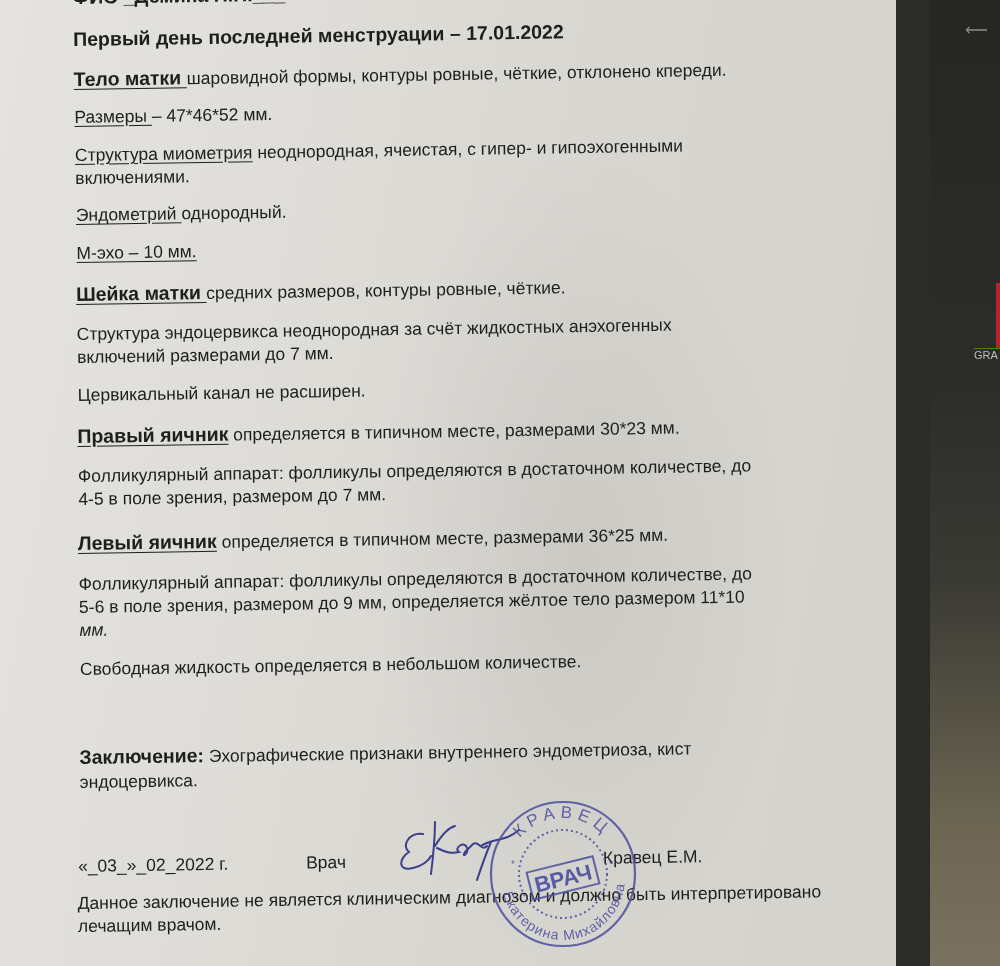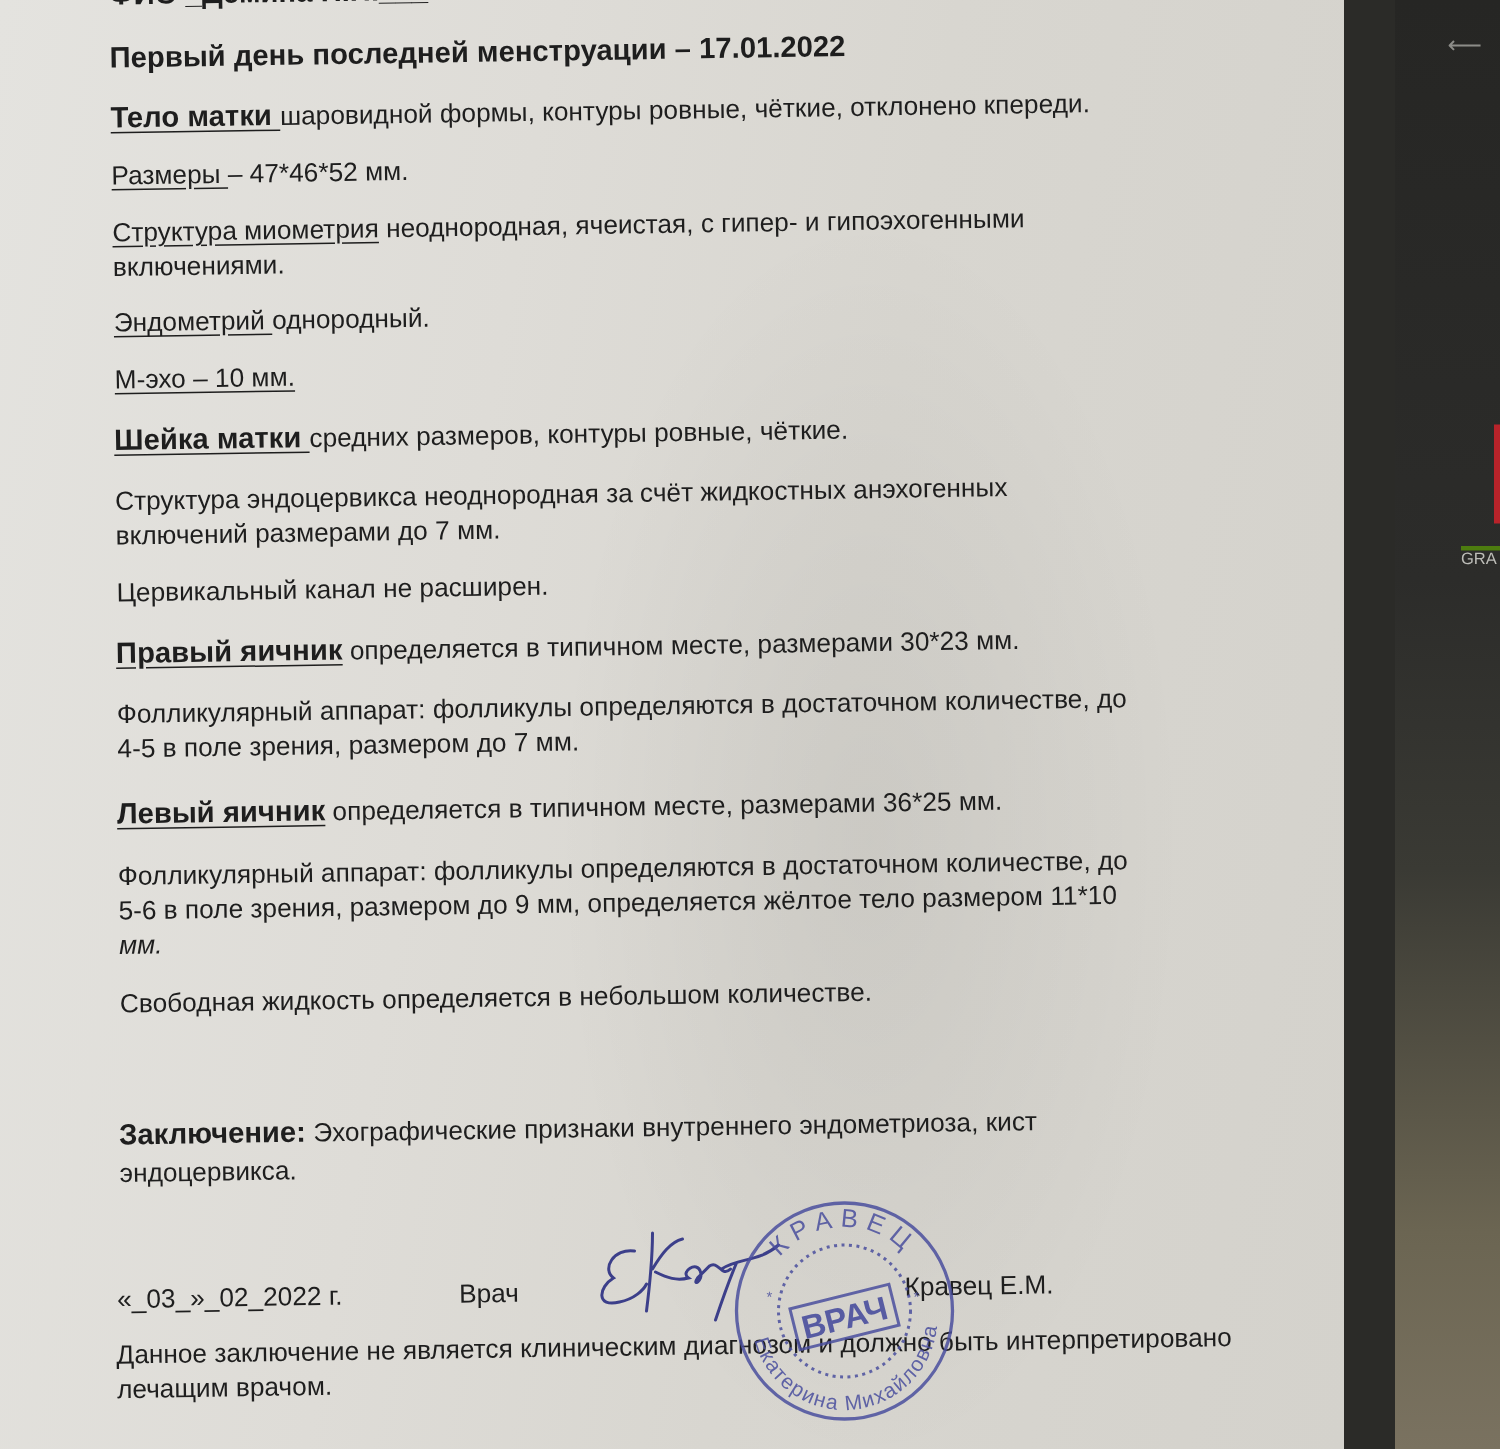--- a/index.html
+++ b/index.html
@@ -12,23 +12,23 @@
     position: absolute; left: 930px; top: 0; width: 70px; height: 966px;
     background: linear-gradient(180deg, #262624 0%, #2c2c2a 40%, #3a3a34 60%, #6b6552 85%, #7a7260 100%);
   }
   .bg-red {
     position: absolute; left: 972px; top: 283px; width: 28px; height: 66px;
     background: #b8232a;
     color: #f2d6d6; font-size: 11px; letter-spacing: 3px; box-sizing: border-box; padding-left: 4px;
     overflow: hidden; white-space: nowrap; margin-left: 24px;
   }
   .bg-gra {
-    position: absolute; left: 974px; top: 364px; width: 26px; height: 20px;
+    position: absolute; left: 974px; top: 348px; width: 26px; height: 20px;
     color: #bdbdb8; font-size: 11px; overflow: hidden; white-space: nowrap;
-    border-top: 3px solid #4d7c0f;
+    border-top: 1px solid #4d7c0f;
   }
   .bg-arrow {
     position: absolute; left: 965px; top: 20px; color: #8c8c88; font-size: 16px;
   }
   .paper {
     position: absolute; left: 0; top: 0; width: 896px; height: 966px;
     clip-path: polygon(0 0, 948px 0, 955px 200px, 970px 966px, 0 966px);
     background:
       radial-gradient(ellipse 300px 600px at 580px 560px, rgba(0,0,0,0.06), transparent 70%),
       linear-gradient(100deg, #e4e3df 0%, #dedcd7 35%, #d8d6d0 60%, #d4d2cc 100%);

